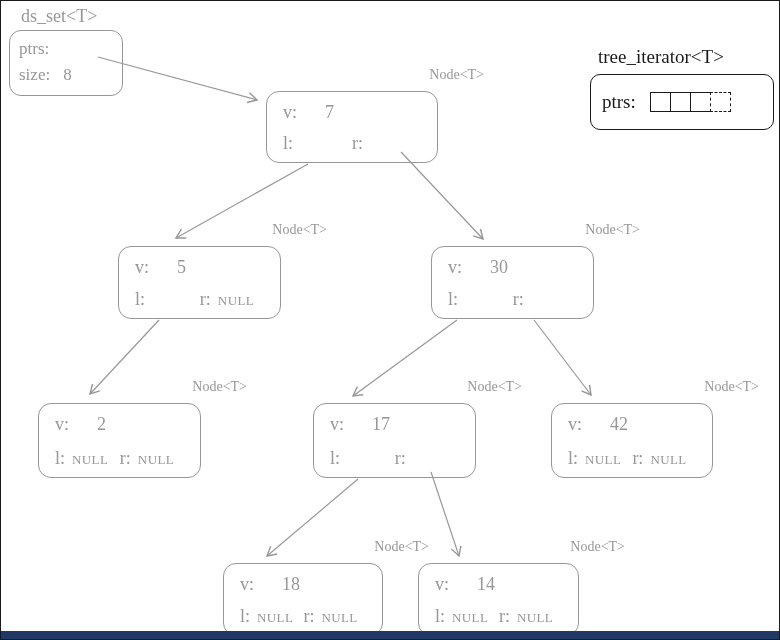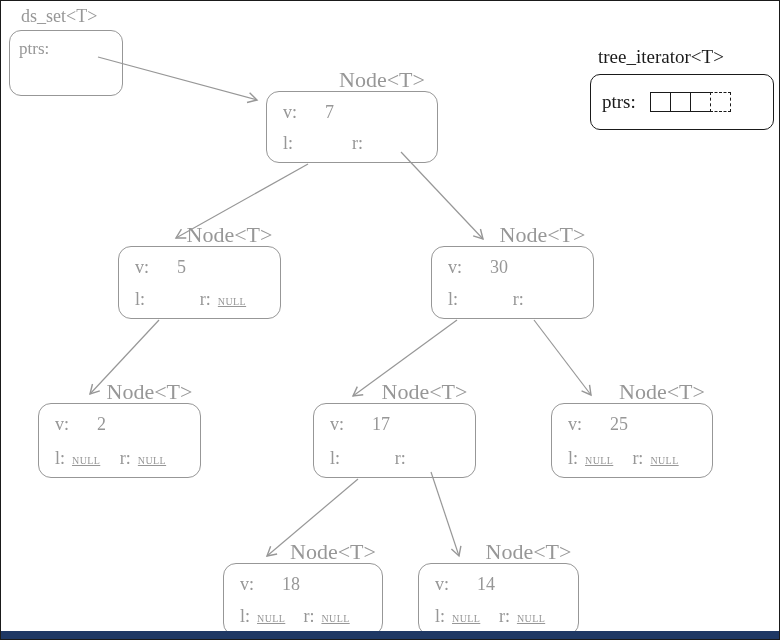--- a/index.html
+++ b/index.html
@@ -33,48 +33,51 @@
   .ptr-cell.first { margin-left:0; }
   .ptr-cell.dashed { border:1px dashed var(--black); }
 
   
   .node { position:absolute; color:var(--diagram-gray); }
   .node-box {
     position:absolute; inset:0;
     border:1px solid var(--diagram-gray); border-radius:13px;
   }
   .node-title {
-    position:absolute; top:-24px; left:30px; width:100%;
-    text-align:center; font-size:22px; color:var(--diagram-gray);
+    position:absolute; top:-24px; left:46px; width:100%;
+    text-align:right; font-size:14px; color:var(--diagram-gray);
   }
   .vrow { position:absolute; left:17px; top:11px; font-size:18px; }
   .vval { margin-left:28px; }
   .prow {
     position:absolute; left:17px; right:8px; bottom:9px;
     display:flex; align-items:baseline; font-size:18px;
   }
   .lgroup { display:flex; gap:7px; align-items:baseline; width:47%; }
   .rgroup { display:flex; gap:7px; align-items:baseline; }
-  .nullval { font-size:10px; letter-spacing:0.4px;text-decoration:underline; }
+  .nullval { font-size:13px; letter-spacing:0.4px; }
 
   
   #edges { position:absolute; left:0; top:0; width:780px; height:640px; pointer-events:none; }
 
   
   #bottom-bar { position:absolute; left:0; right:0; bottom:0; height:8px; background:var(--bottom-bar); }
 </style>
 </head>
 <body>
 
 <div id="canvas">
 
   <div id="dsset-label">ds_set&lt;T&gt;</div>
   <div id="dsset-box">
     <div>
       <span>ptrs:</span>
+    </div>
+    <div>
+      <span>size:</span><span id="dsset-size-value">8</span>
     </div>
   </div>
 
   <div id="iter-title">tree_iterator&lt;T&gt;</div>
   <div id="iter-box">
     <span id="iter-ptrs-label">ptrs:</span>
     <div id="iter-cells">
       <div class="ptr-cell first"></div>
       <div class="ptr-cell"></div>
       <div class="ptr-cell"></div>
@@ -169,21 +172,21 @@
           <span>r:</span>
           <span class="nullval"></span>
         </span>
     </div>
   </div>
 
   <div class="node" style="left:550px; top:402px; width:162px; height:75px;">
     <div class="node-box"></div>
     <div class="node-title">Node&lt;T&gt;</div>
     <div class="vrow">
-      <span>v:</span><span class="vval">25</span>
+      <span>v:</span><span class="vval">42</span>
     </div>
     <div class="prow">
       <span class="lgroup">
           <span>l:</span>
           <span class="nullval">NULL</span>
         </span>
       <span class="rgroup">
           <span>r:</span>
           <span class="nullval">NULL</span>
         </span>

